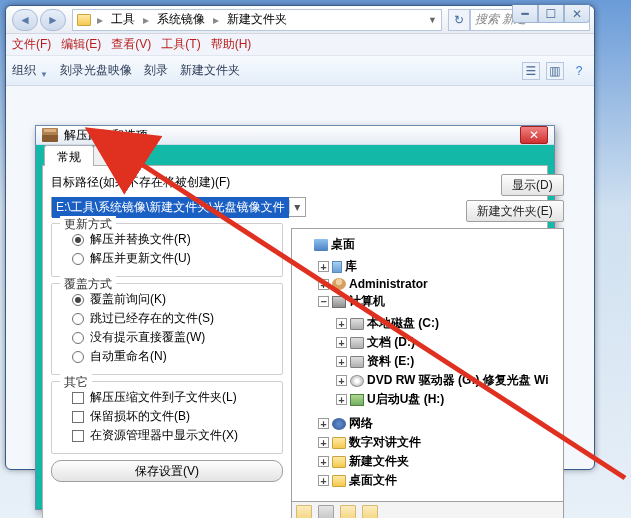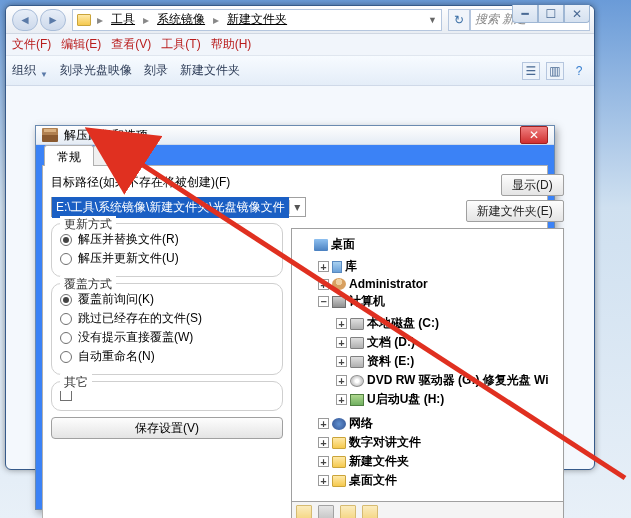--- a/index.html
+++ b/index.html
@@ -20,42 +20,42 @@
   .rnd-btn {
     width: 26px; height: 22px; border-radius: 12px; background: linear-gradient(#e7eef8,#cdd9eb);
     border: 1px solid #a9bdd9; display: flex; align-items: center; justify-content: center;
     color: #5a7aa8;
   }
   .addr-bar {
     flex: 1; height: 22px; margin: 0 6px; background: #fff; border: 1px solid #b5c6de;
     display: flex; align-items: center; padding: 0 4px; gap: 4px;
   }
   .addr-bar .folder-ico { width: 14px; height: 12px; background: linear-gradient(#ffe9a8,#f5c94e); border: 1px solid #caa43a; border-radius: 1px; }
-  .addr-bar .crumb { padding: 0 2px; text-decoration: underline; }
+  .addr-bar .crumb { padding: 0 2px; }
   .addr-bar .sep { color: #888; padding: 0 2px; }
   .refresh-btn { width: 22px; height: 22px; border: 1px solid #b5c6de; background: #f0f4fa; display:flex;align-items:center;justify-content:center; color:#3a6ea5; }
   .search-box { width: 120px; height: 22px; border: 1px solid #b5c6de; background: #fff; margin-right: 4px; padding: 0 4px; color: #888; font-style: italic; display:flex;align-items:center; }
   .win-ctrls { position: absolute; right: 4px; top: -1px; display: flex; }
   .win-ctrl { width: 26px; height: 18px; border: 1px solid #9fb7d4; border-top: none; background: linear-gradient(#eaf0f8,#d5e1f0); display:flex;align-items:center;justify-content:center; color:#4a6a94;}
   .win-ctrl:nth-child(3){ border-radius: 0 0 4px 0;}
   .win-ctrl:nth-child(1){ border-radius: 0 0 0 4px;}
 
   .menu-bar { height: 22px; background: #f1f5fb; display: flex; align-items: center; padding: 0 6px; gap: 10px; border-bottom: 1px solid #e0e6ef; }
   .menu-bar span { color: #b91c1c; }
 
   .cmd-bar { height: 30px; background: linear-gradient(#f7fbff,#e4edf8); border-bottom: 1px solid #cfd9e8; display:flex; align-items:center; padding:0 6px; gap:12px; }
   .cmd-btn { display:flex; align-items:flex-end; gap:4px; color:#2b3a55; }
   .cmd-btn .drop { font-size:8px; color:#5a7aa8;}
   .cmd-bar .right { margin-left:auto; display:flex; gap:6px; }
   .sq { width:18px;height:18px;border:1px solid #b5c6de;background:#eef4fb;display:flex;align-items:center;justify-content:center;color:#4a6a94; }
 
   
   .dialog {
     position: absolute; left: 35px; top: 125px; width: 520px; height: 385px;
-    border: 1px solid #6a8ab0; background: #3b82f6;
+    border: 1px solid #6a8ab0; background: #14b8a6;
     box-shadow: 2px 3px 8px rgba(0,0,0,.35);
     display:flex; flex-direction:column;
   }
   .dlg-title {
     height: 26px; background: linear-gradient(#fefefe,#e5ecf5);
     border-bottom: 1px solid #cfd9e8; display:flex; align-items:center; padding:0 6px; gap:6px;
   }
   .rar-ico { width:16px;height:14px; background: linear-gradient(#b08050 50%, #8a5a30 50%); border-radius:1px; position:relative;}
   .rar-ico:before{content:"";position:absolute;left:2px;right:2px;top:1px;height:3px;background:#d9b080;}
   .dlg-title .x { margin-left:auto; width:28px;height:18px;background:linear-gradient(#f08080,#d03030);border:1px solid #a02020;color:#fff;display:flex;align-items:center;justify-content:center;border-radius:2px;}
@@ -66,21 +66,21 @@
   .tab-body { flex:1; background:#fff; border:1px solid #b0b0b0; margin:0 6px 0 6px; padding:8px; position:relative; display:flex; gap:8px; margin-top:-1px;}
   .left-col { width: 232px; display:flex; flex-direction:column; gap:6px;}
   .right-col { flex:1; display:flex; flex-direction:column; }
 
   .path-row { display:flex; align-items:center; gap:4px; }
   .path-combo { flex:1; height:20px; border:1px solid #a0a0a0; background:#fff; display:flex; align-items:center; }
   .path-combo .val { flex:1; background:#1a5fc4; color:#fff; padding:2px 4px; overflow:hidden; white-space:nowrap; }
   .path-combo .drop { width:16px; text-align:center; color:#555; border-left:1px solid #ccc;}
   .btn { height:22px; padding:0 10px; border:1px solid #a0a0a0; background:linear-gradient(#fdfdfd,#e4e4e4); border-radius:2px; color:#222;}
 
-  .grp { border:1px solid #cfcfcf; border-radius:10px; padding:6px 8px 8px; position:relative; }
+  .grp { border:1px solid #cfcfcf; border-radius:2px; padding:6px 20px 8px; position:relative; }
   .grp-title { position:absolute; top:-8px; left:8px; background:#fff; padding:0 4px; color:#333;}
   .radio-row, .chk-row { display:flex; align-items:center; gap:6px; padding:1px 0; }
   .radio { width:12px;height:12px;border:1px solid #707070;border-radius:50%;background:#fff;display:flex;align-items:center;justify-content:center;}
   .radio.checked:after{content:"";width:6px;height:6px;border-radius:50%;background:#444;}
   .chk { width:12px;height:12px;border:1px solid #707070;background:#fff;}
 
   .tree-box { flex:1; border:1px solid #a0a0a0; background:#fff; overflow:auto; padding:2px; }
   .tree ul { list-style:none; margin:4px; padding-left:14px;font-weight:bold;}
   .tree > ul { padding-left:2px;}
   .tree li { padding:1px 0; white-space:nowrap;}
@@ -98,21 +98,21 @@
   .ico.usb{background:linear-gradient(#b0d890,#70b060);border:1px solid #508040;}
   .ico.net{background:radial-gradient(circle,#6090d0,#305090);border-radius:50%;}
 
   .tree-tools { height:22px; border:1px solid #a0a0a0; border-top:none; background:#f4f4f4; display:flex; align-items:center; padding:0 4px; gap:6px;}
   .tool-ico{width:16px;height:16px;opacity:.7;}
 
   .dlg-btn-row { height:40px; display:flex; align-items:center; justify-content:flex-end; gap:10px; padding-right:14px; background:#f0f0f0;}
   .dlg-btn { min-width:72px; height:22px; border:1px solid #8a8a8a; background:linear-gradient(#fdfdfd,#e2e2e2); border-radius:2px; }
   .dlg-btn.default{ border:1px solid #4a90d9; box-shadow:0 0 2px #6aa8e8;}
 
-  .long-btn { width:100%; height:22px; border:1px solid #a0a0a0; background:linear-gradient(#fdfdfd,#e4e4e4); border-radius:4px;}
+  .long-btn { width:100%; height:22px; border:1px solid #a0a0a0; background:linear-gradient(#fdfdfd,#e4e4e4); border-radius:10px;}
 
   
   .arrow { position:absolute; pointer-events:none; }
 </style>
 </head>
 <body>
 
 <div class="explorer">
   <div class="title-bar">
     <div class="nav-btns">
@@ -219,20 +219,29 @@
         <div class="radio-row">
             <span class="radio"></span>
             <span>自动重命名(N)</span>
           </div>
       </div>
 
       <div class="grp">
         <div class="grp-title">其它</div>
         <div class="chk-row">
             <span class="chk"></span>
+            <span>解压压缩文件到子文件夹(L)</span>
+          </div>
+        <div class="chk-row">
+            <span class="chk"></span>
+            <span>保留损坏的文件(B)</span>
+          </div>
+        <div class="chk-row">
+            <span class="chk"></span>
+            <span>在资源管理器中显示文件(X)</span>
           </div>
       </div>
 
       <button class="long-btn">保存设置(V)</button>
     </div>
 
     <div class="right-col">
       <div style="display:flex;justify-content:flex-end;gap:6px;margin-bottom:4px;">
         <button class="btn">显示(D)</button>
       </div>

